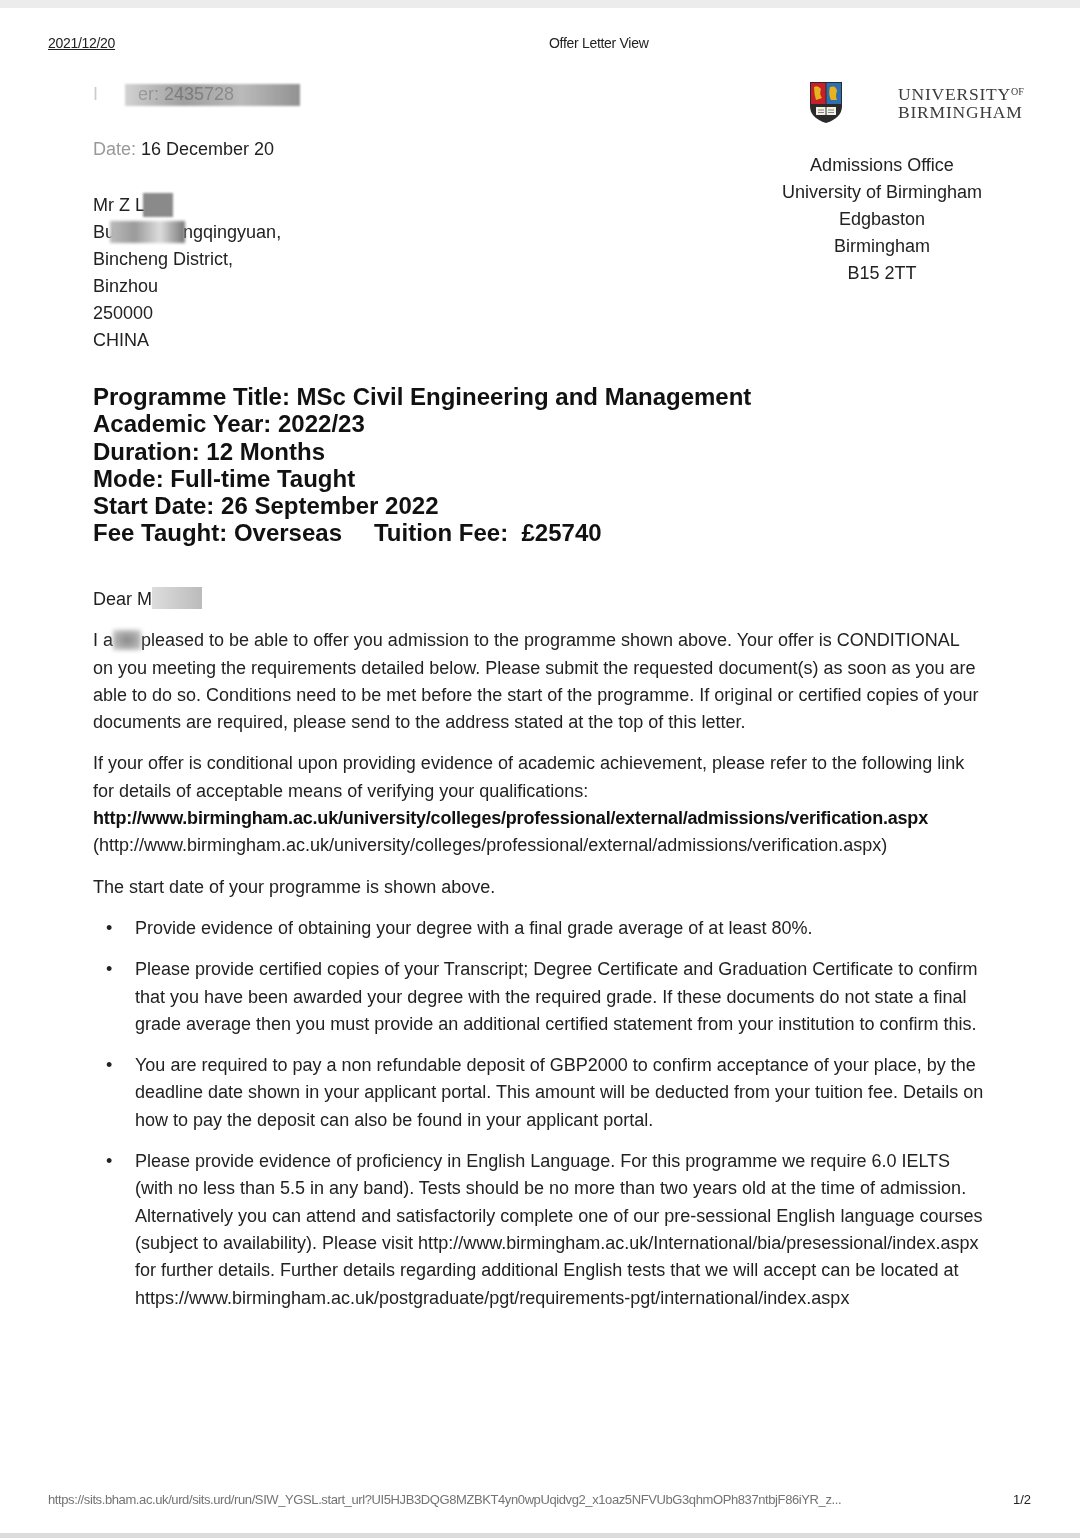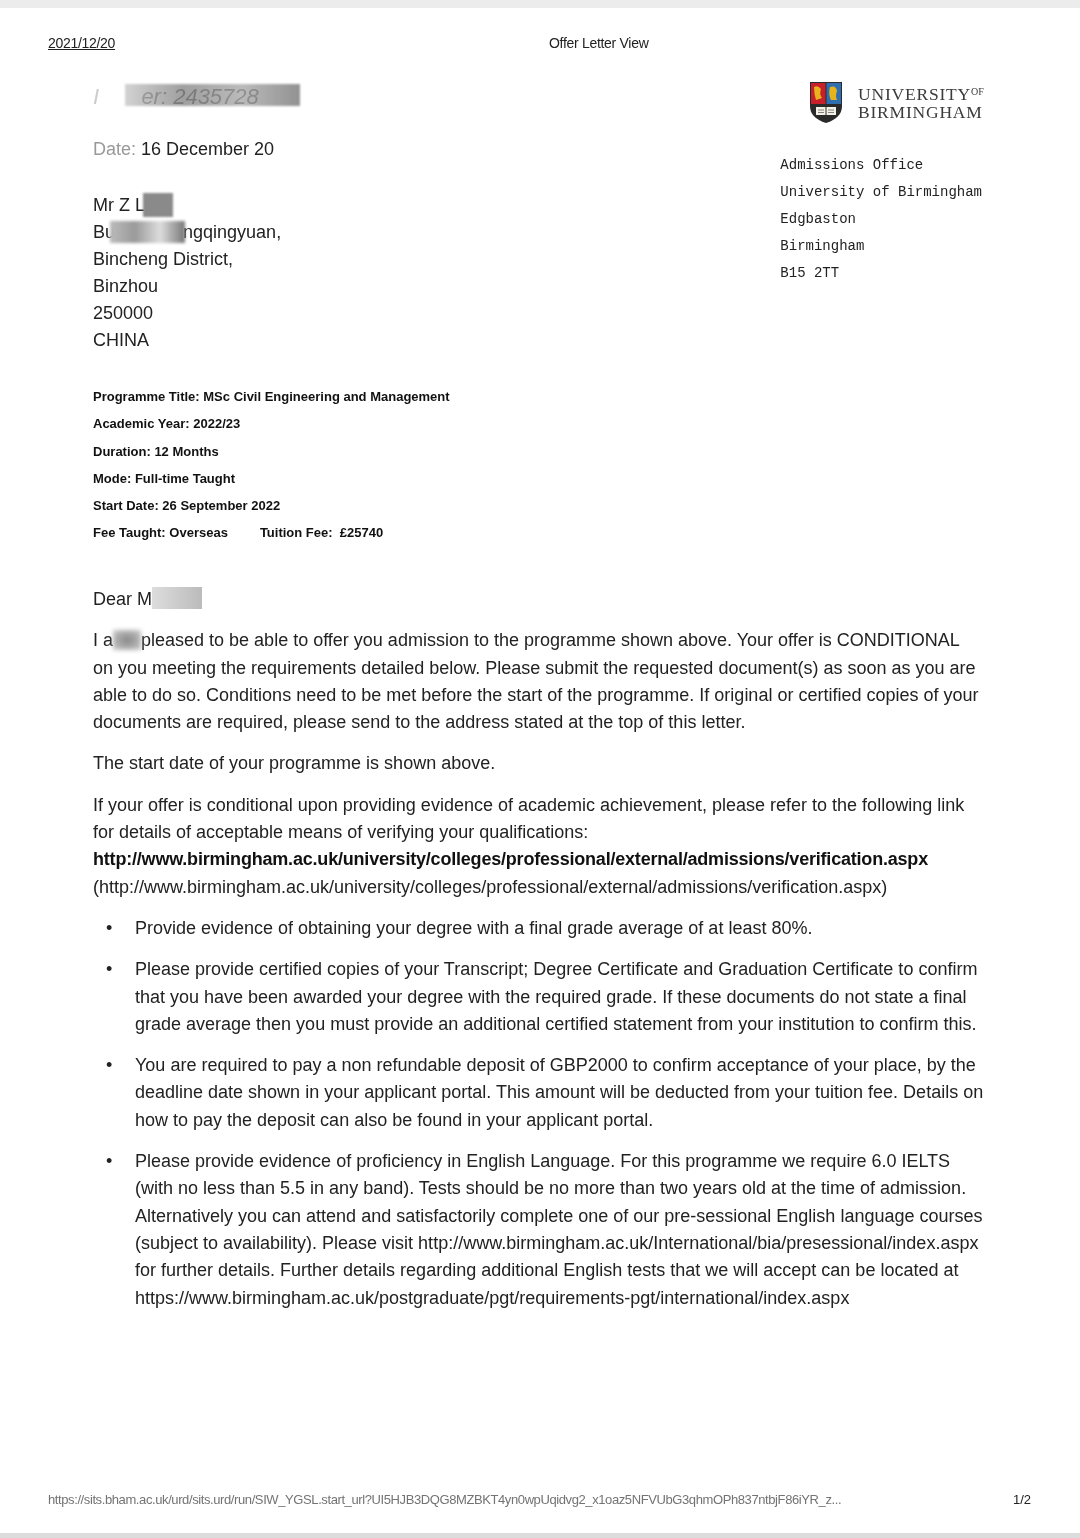--- a/index.html
+++ b/index.html
@@ -7,39 +7,39 @@
     width: 1080px; height: 1538px; background: #ffffff; position: relative; overflow: hidden;
     font-family: "Liberation Sans", sans-serif; color: #1a1a1a;
   }
   .top-strip { position: absolute; left: 0; top: 0; width: 1080px; height: 8px; background: #ececec; }
   .bottom-strip { position: absolute; left: 0; bottom: 0; width: 1080px; height: 5px; background: #dcdcdc; }
   .print-header-date { position: absolute; left: 48px; top: 35px; font-size: 14px; color: #222; letter-spacing: -0.3px; text-decoration: underline; }
   .print-header-title { position: absolute; left: 549px; top: 35px; font-size: 14px; color: #222; letter-spacing: -0.3px; text-align: center; }
   .print-footer-url { position: absolute; left: 48px; top: 1492px; font-size: 13px; color: #737373; letter-spacing: -0.4px; white-space: nowrap; }
   .print-footer-page { position: absolute; left: 1013px; top: 1492px; font-size: 13px; color: #222; }
 
-  .ref { position: absolute; left: 93px; top: 84px; font-size: 22px; color: #333; font-style: italic; }
+  .ref { position: absolute; left: 93px; top: 84px; font-size: 18px; color: #333; }
   .blur { display: inline-block; background: linear-gradient(90deg,#c8c8c8,#888,#aaa,#777); filter: blur(1px); vertical-align: middle; }
   .ref .blur { width: 175px; height: 22px; position: absolute; left: 32px; top: 0; opacity: .8; }
   .ref-text { position: relative; left: 0; }
   .date { position: absolute; left: 93px; top: 139px; font-size: 18px; color: #222; }
 
-  .logo { position: absolute; left: 808px; top: 80px; display: flex; align-items: center; }
+  .logo { position: absolute; left: 808px; top: 80px; display: flex; align-items: center; gap: 40px; }
   .crest { width: 36px; height: 44px; margin-right: 14px; }
   .logo-text { font-family: "Liberation Serif", serif; color: #3b3b3b; font-size: 17.5px; line-height: 18px; letter-spacing: 0.8px; }
   .logo-text sup { font-size: 10px; vertical-align: 5px; letter-spacing: 0; }
 
-  .uni-address { position: absolute; right: 98px; top: 152px; text-align: left; font-size: 14px; line-height: 27px; color: #222; font-family: Liberation Mono, monospace; }
+  .uni-address { position: absolute; right: 98px; top: 152px; text-align: center; font-size: 18px; line-height: 27px; color: #222; }
 
   .recipient { position: absolute; left: 93px; top: 192px; font-size: 18px; line-height: 27px; color: #222; }
   .recipient .line { position: relative; }
   .r-blur1 { position: absolute; left: 50px; top: 1px; width: 30px; height: 24px; background: #8a8a8a; filter: blur(1px); }
   .r-blur2 { position: absolute; left: 17px; top: 2px; width: 75px; height: 22px; background: linear-gradient(90deg,#bbb,#9a9a9a,#ddd,#777); filter: blur(1.5px); }
 
-  .details { position: absolute; left: 93px; top: 383px; font-size: 13px; line-height: 27.3px; font-weight: bold; color: #111; }
+  .details { position: absolute; left: 93px; top: 383px; font-size: 24px; line-height: 27.3px; font-weight: bold; color: #111; }
   .fee-gap { display: inline-block; width: 32px; }
 
   .letter { position: absolute; left: 93px; top: 586px; width: 900px; font-size: 18px; line-height: 27.3px; color: #222; }
   .letter p { margin: 0 9px 14px 0; }
   .dear-blur { display: inline-block; width: 50px; height: 22px; background: linear-gradient(90deg,#ddd,#bbb); vertical-align: -4px; }
   .am-blur { display: inline-block; width: 28px; height: 20px; background: radial-gradient(#888,#ccc); filter: blur(2px); vertical-align: -4px; }
   .bold-link { font-weight: bold; color: #111; letter-spacing: -0.2px; }
   ul.conds { margin: 0; padding: 0; list-style: none; }
   ul.conds li { position: relative; padding-left: 42px; margin-bottom: 14px; }
   ul.conds li::before { content: "•"; position: absolute; left: 13px; top: 0; }
@@ -113,26 +113,26 @@
   <div>Mode: Full-time Taught</div>
   <div>Start Date: 26 September 2022</div>
   <div>
     <span>Fee Taught: Overseas</span><span class="fee-gap"></span><span style="white-space:pre">Tuition Fee:  £25740</span>
   </div>
 </div>
 
 <div class="letter">
   <p><span>Dear M</span><span class="dear-blur"></span></p>
   <p><span>I a</span><span class="am-blur"></span><span>pleased to be able to offer you admission to the programme shown above. Your offer is CONDITIONAL on you meeting the requirements detailed below. Please submit the requested document(s) as soon as you are able to do so. Conditions need to be met before the start of the programme. If original or certified copies of your documents are required, please send to the address stated at the top of this letter.</span></p>
-  <p>The start date of your programme is shown above.</p>
   <p>
     <span>If your offer is conditional upon providing evidence of academic achievement, please refer to the following link for details of acceptable means of verifying your qualifications:</span><br>
     <span class="bold-link">http://www.birmingham.ac.uk/university/colleges/professional/external/admissions/verification.aspx</span><br>
     <span>(http://www.birmingham.ac.uk/university/colleges/professional/external/admissions/verification.aspx)</span>
   </p>
+  <p>The start date of your programme is shown above.</p>
   <ul class="conds">
     <li>Provide evidence of obtaining your degree with a final grade average of at least 80%.</li>
     <li>Please provide certified copies of your Transcript; Degree Certificate and Graduation Certificate to confirm that you have been awarded your degree with the required grade. If these documents do not state a final grade average then you must provide an additional certified statement from your institution to confirm this.</li>
     <li>You are required to pay a non refundable deposit of GBP2000 to confirm acceptance of your place, by the deadline date shown in your applicant portal. This amount will be deducted from your tuition fee. Details on how to pay the deposit can also be found in your applicant portal.</li>
     <li>Please provide evidence of proficiency in English Language. For this programme we require 6.0 IELTS (with no less than 5.5 in any band). Tests should be no more than two years old at the time of admission. Alternatively you can attend and satisfactorily complete one of our pre-sessional English language courses (subject to availability). Please visit http://www.birmingham.ac.uk/International/bia/presessional/index.aspx for further details. Further details regarding additional English tests that we will accept can be located at https://www.birmingham.ac.uk/postgraduate/pgt/requirements-pgt/international/index.aspx</li>
   </ul>
 </div>
 
 <div class="print-footer-url">https://sits.bham.ac.uk/urd/sits.urd/run/SIW_YGSL.start_url?UI5HJB3DQG8MZBKT4yn0wpUqidvg2_x1oaz5NFVUbG3qhmOPh837ntbjF86iYR_z...</div>
 <div class="print-footer-page">1/2</div>

